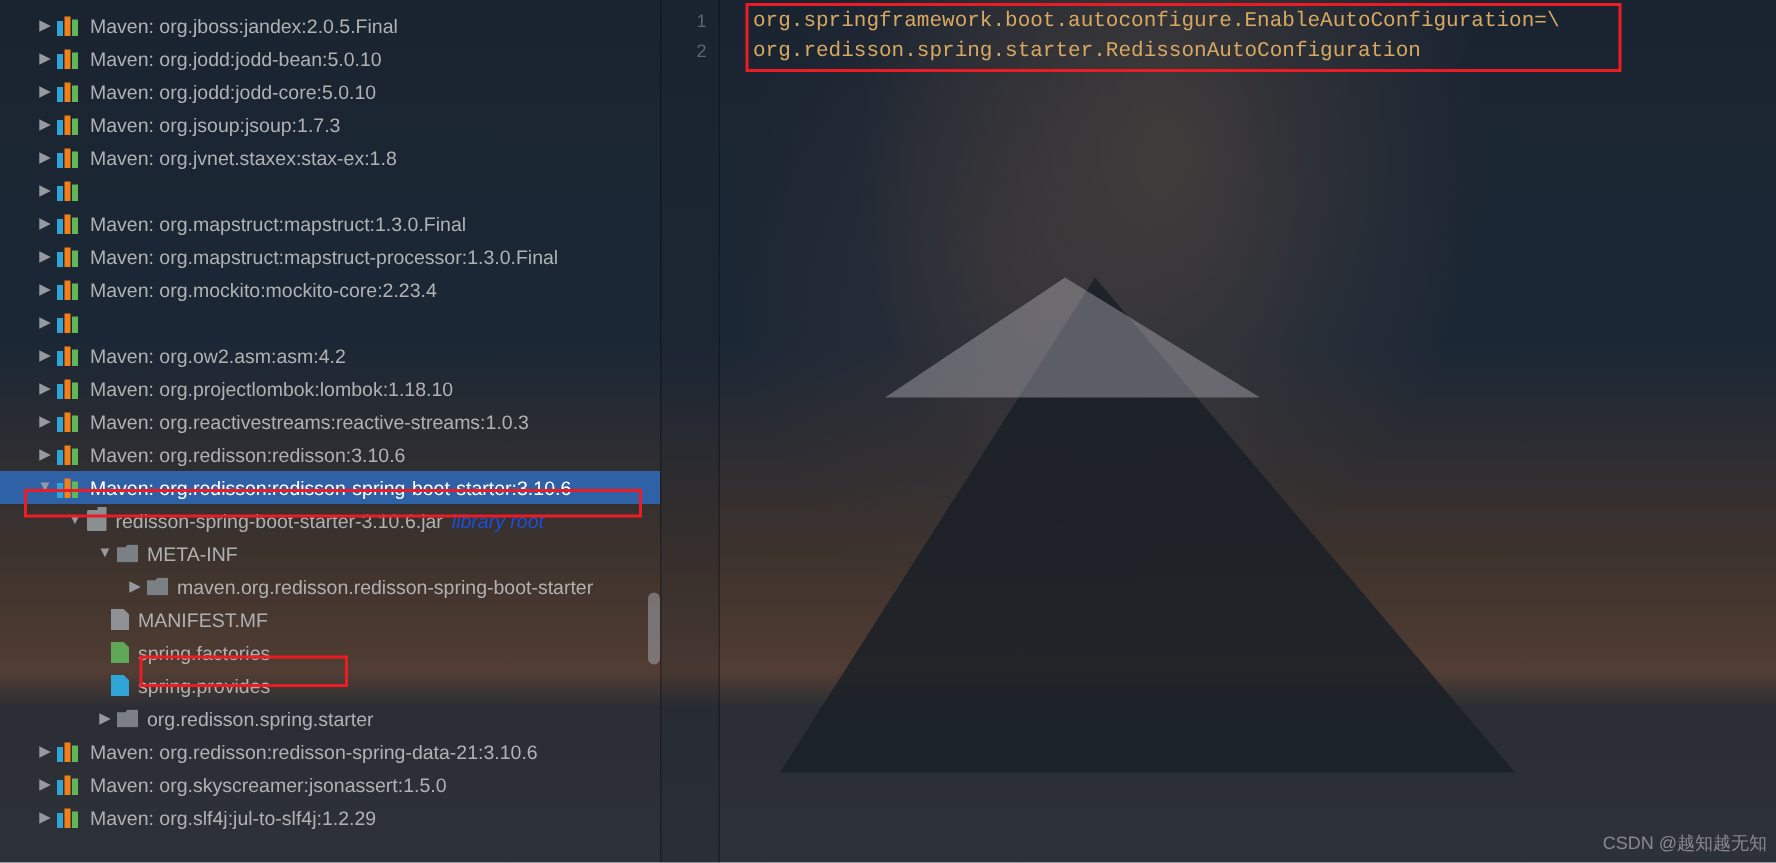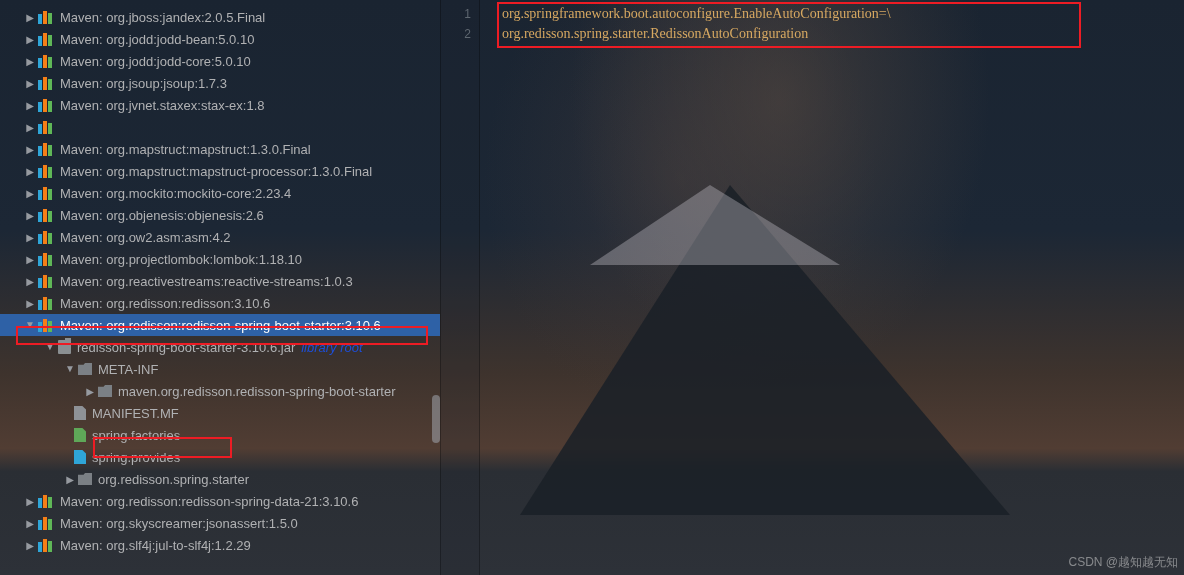--- a/index.html
+++ b/index.html
@@ -46,21 +46,21 @@
   border-right:1px solid rgba(0,0,0,0.3);
   background:rgba(30,35,45,0.2);
   color:#5e6770; font-size:12px;
   padding-top:4px; text-align:right; padding-right:8px;
   line-height:20px;
   position:relative; z-index:1;
 }
 .editor {
   flex:1; position:relative; z-index:1;
   padding:4px 0 0 22px;
-  font-family:Liberation Serif, serif;
+  font-family:Liberation Mono, monospace;
   font-size:14px; line-height:20px;
 }
 .ed-line { white-space:pre; }
 .ed-txt { color:#d7a861; }
 .hl-red-editor {
   position:absolute; border:2.5px solid #ed1c24;
   left:497px; top:2px; width:584px; height:46px;
   z-index:2; pointer-events:none;
 }
 .row {
@@ -202,21 +202,20 @@
       </span>
       <span>Maven: org.mockito:mockito-core:2.23.4</span>
     </div>
     <div class="row ind1">
       <span class="arrow">▶</span>
       <span class="libicon">
         <span></span>
         <span></span>
         <span></span>
       </span>
-      <span>Maven: org.objenesis:objenesis:2.6</span>
     </div>
     <div class="row ind1">
       <span class="arrow">▶</span>
       <span class="libicon">
         <span></span>
         <span></span>
         <span></span>
       </span>
       <span>Maven: org.ow2.asm:asm:4.2</span>
     </div>

